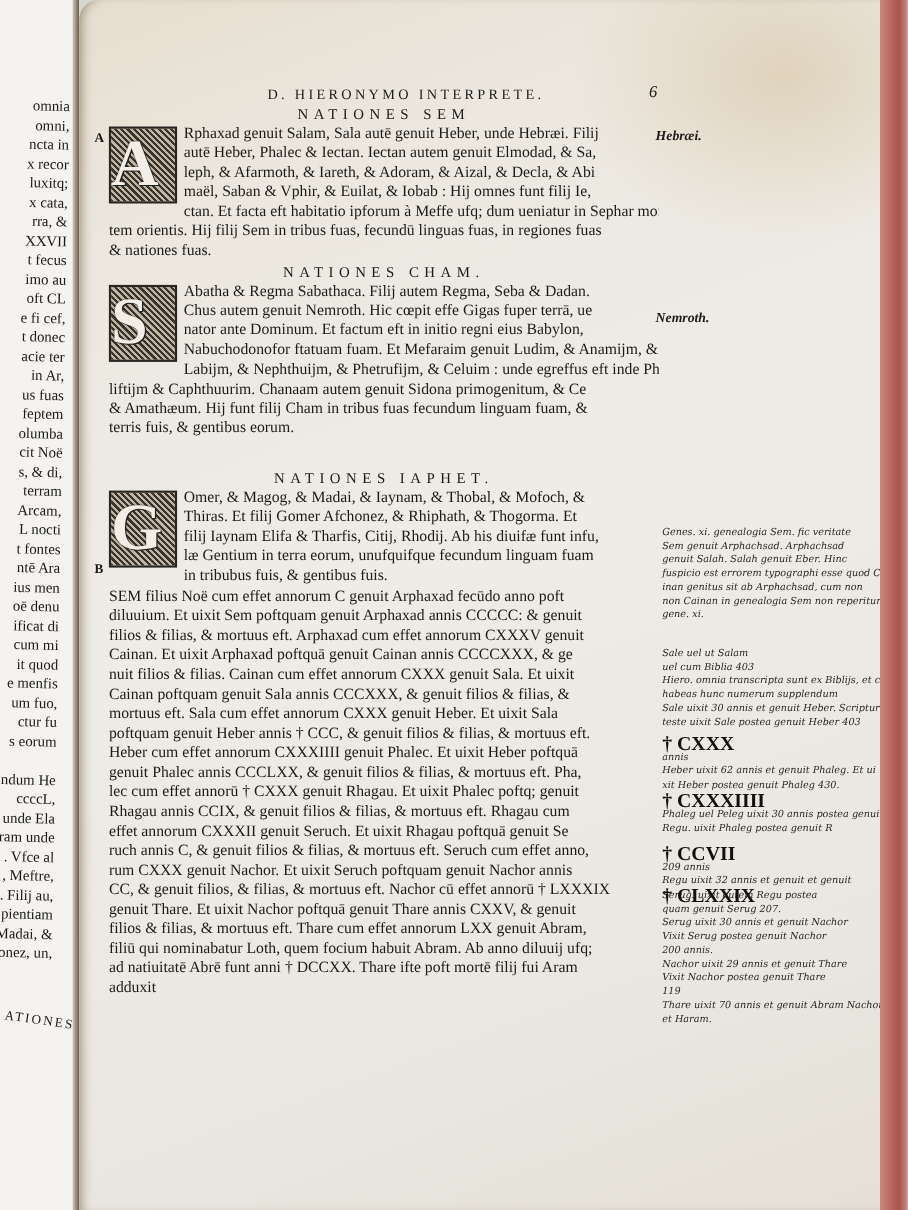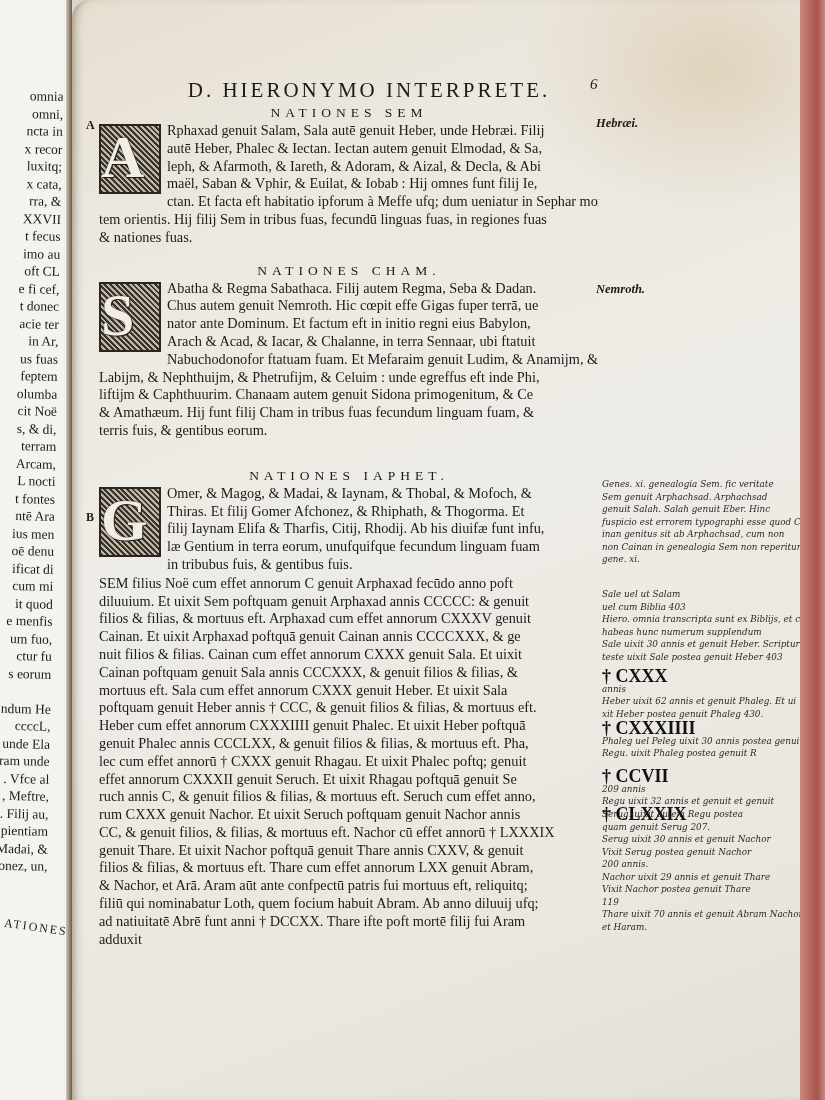--- a/index.html
+++ b/index.html
@@ -5,21 +5,21 @@
   html,body{margin:0;padding:0;}
   body{width:825px;height:1100px;position:relative;overflow:hidden;background:#d9d5cf;font-family:"Liberation Serif","DejaVu Serif",serif;}
   .left-page{position:absolute;left:0;top:0;width:72px;height:1100px;background:#f4f3ef;overflow:hidden;}
   .left-page .gutter{position:absolute;right:0;top:0;width:6px;height:100%;background:linear-gradient(to right,#cfc9bd,#6b5a43);}
   .left-lines{position:absolute;right:8px;top:88px;text-align:right;font-size:13.5px;line-height:17.5px;color:#1c1b19;white-space:nowrap;transform:rotate(1.2deg);transform-origin:top right;}
   .left-lines .gap{height:17.5px;}
   .left-footer{position:absolute;left:4px;top:920px;font-size:12px;letter-spacing:2px;color:#1c1b19;transform:rotate(8deg);}
   .right-page{position:absolute;left:72px;top:0;width:728px;height:1100px;background:linear-gradient(160deg,#e6decf 0%,#ece8e0 18%,#eeece6 45%,#eae7e0 80%,#e4e0d8 100%);border-top-left-radius:18px;box-shadow:inset 8px 0 10px -6px rgba(80,60,30,.5);}
   .fore-edge{position:absolute;right:0;top:0;width:25px;height:1100px;background:linear-gradient(to right,#c88a7e,#b8675e 40%,#a9544e 70%,#c58b83);}
   .text-block{position:absolute;left:27px;top:78px;width:500px;color:#1d1b18;}
-  .running-head{font-size:21px;letter-spacing:3px;text-align:center;margin-left:40px;}
+  .running-head{font-size:13px;letter-spacing:3px;text-align:center;margin-left:40px;}
   .page-num{position:absolute;left:518px;top:76px;font-size:15px;font-style:italic;color:#1d1b18;}
   .section-title{font-size:13.5px;letter-spacing:5px;text-align:center;margin:2px 0 1px 0;}
   .para{font-size:14.3px;line-height:17.8px;text-align:justify;text-align-last:left;}
   .para .line{display:block;white-space:nowrap;overflow:hidden;}
   .drop{float:left;width:58px;height:66px;margin:2px 6px 0 0;border:2px solid #2a2520;background:repeating-linear-gradient(45deg,#3a332b 0 2px,#bfb6a6 2px 4px);position:relative;}
   .drop span{position:absolute;left:0;top:-4px;width:100%;text-align:center;font-size:60px;line-height:70px;color:#f2eee6;font-weight:bold;text-shadow:0 0 2px #222,1px 1px 0 #222;}
   .margin-letter{position:absolute;font-size:12px;font-weight:bold;color:#1d1b18;}
   .margin-note{position:absolute;font-size:12.5px;font-style:italic;font-weight:bold;color:#1d1b18;}
   .hand{position:absolute;left:530px;font-family:"DejaVu Serif",serif;font-style:italic;font-size:8.8px;line-height:12.5px;color:#2b2823;white-space:nowrap;}
   .hand .roman{font-family:"Liberation Serif",serif;font-style:normal;font-weight:bold;font-size:18px;color:#111;}
@@ -97,29 +97,28 @@
             <span>A</span>
           </div>
           <span class="line">Rphaxad genuit Salam, Sala autē genuit Heber, unde Hebræi. Filij</span>
           <span class="line">autē Heber, Phalec &amp; Iectan. Iectan autem genuit Elmodad, &amp; Sa,</span>
           <span class="line">leph, &amp; Afarmoth, &amp; Iareth, &amp; Adoram, &amp; Aizal, &amp; Decla, &amp; Abi</span>
           <span class="line">maël, Saban &amp; Vphir, &amp; Euilat, &amp; Iobab : Hij omnes funt filij Ie,</span>
           <span class="line">ctan. Et facta eft habitatio ipforum à Meffe ufq; dum ueniatur in Sephar mon</span>
           <span class="line">tem orientis. Hij filij Sem in tribus fuas, fecundū linguas fuas, in regiones fuas</span>
           <span class="line">&amp; nationes fuas.</span>
         </div>
-        <div class="section-title" style="margin-top: 16px;">NATIONES CHAM.</div>
+        <div class="section-title" style="margin-top: 2px;">NATIONES CHAM.</div>
         <div class="para">
           <div class="drop">
             <span>S</span>
           </div>
           <span class="line">Abatha &amp; Regma Sabathaca. Filij autem Regma, Seba &amp; Dadan.</span>
           <span class="line">Chus autem genuit Nemroth. Hic cœpit effe Gigas fuper terrā, ue</span>
           <span class="line">nator ante Dominum. Et factum eft in initio regni eius Babylon,</span>
-          <span class="line">Arach &amp; Acad, &amp; Iacar, &amp; Chalanne, in terra Sennaar, ubi ftatuit</span>
           <span class="line">Nabuchodonofor ftatuam fuam. Et Mefaraim genuit Ludim, &amp; Anamijm, &amp;</span>
           <span class="line">Labijm, &amp; Nephthuijm, &amp; Phetrufijm, &amp; Celuim : unde egreffus eft inde Phi,</span>
           <span class="line">liftijm &amp; Caphthuurim. Chanaam autem genuit Sidona primogenitum, &amp; Ce</span>
           <span class="line">&amp; Amathæum. Hij funt filij Cham in tribus fuas fecundum linguam fuam, &amp;</span>
           <span class="line">terris fuis, &amp; gentibus eorum.</span>
         </div>
         <div class="section-title" style="margin-top: 28px;">NATIONES IAPHET.</div>
         <div class="para">
           <div class="drop">
             <span>G</span>
@@ -135,27 +134,27 @@
           <span class="line">diluuium. Et uixit Sem poftquam genuit Arphaxad annis CCCCC: &amp; genuit</span>
           <span class="line">filios &amp; filias, &amp; mortuus eft. Arphaxad cum effet annorum CXXXV genuit</span>
           <span class="line">Cainan. Et uixit Arphaxad poftquā genuit Cainan annis CCCCXXX, &amp; ge</span>
           <span class="line">nuit filios &amp; filias. Cainan cum effet annorum CXXX genuit Sala. Et uixit</span>
           <span class="line">Cainan poftquam genuit Sala annis CCCXXX, &amp; genuit filios &amp; filias, &amp;</span>
           <span class="line">mortuus eft. Sala cum effet annorum CXXX genuit Heber. Et uixit Sala</span>
           <span class="line">poftquam genuit Heber annis † CCC, &amp; genuit filios &amp; filias, &amp; mortuus eft.</span>
           <span class="line">Heber cum effet annorum CXXXIIII genuit Phalec. Et uixit Heber poftquā</span>
           <span class="line">genuit Phalec annis CCCLXX, &amp; genuit filios &amp; filias, &amp; mortuus eft. Pha,</span>
           <span class="line">lec cum effet annorū † CXXX genuit Rhagau. Et uixit Phalec poftq; genuit</span>
+          <span class="line">Rhagau annis CCIX, &amp; genuit filios &amp; filias, &amp; mortuus eft. Rhagau cum</span>
           <span class="line">effet annorum CXXXII genuit Seruch. Et uixit Rhagau poftquā genuit Se</span>
           <span class="line">ruch annis C, &amp; genuit filios &amp; filias, &amp; mortuus eft. Seruch cum effet anno,</span>
           <span class="line">rum CXXX genuit Nachor. Et uixit Seruch poftquam genuit Nachor annis</span>
           <span class="line">CC, &amp; genuit filios, &amp; filias, &amp; mortuus eft. Nachor cū effet annorū † LXXXIX</span>
           <span class="line">genuit Thare. Et uixit Nachor poftquā genuit Thare annis CXXV, &amp; genuit</span>
           <span class="line">filios &amp; filias, &amp; mortuus eft. Thare cum effet annorum LXX genuit Abram,</span>
-          <span class="line">&amp; Nachor, et Arā. Aram aūt ante confpectū patris fui mortuus eft, reliquitq;</span>
           <span class="line">filiū qui nominabatur Loth, quem focium habuit Abram. Ab anno diluuij ufq;</span>
           <span class="line">ad natiuitatē Abrē funt anni † DCCXX. Thare ifte poft mortē filij fui Aram</span>
           <span class="line" style="text-align: right;">adduxit</span>
         </div>
       </div>
   </div>
 
   <div id="hand-notes">
       <div class="hand" style="top: 478px;">
         <div>Genes. xi. genealogia Sem. fic veritate</div>

